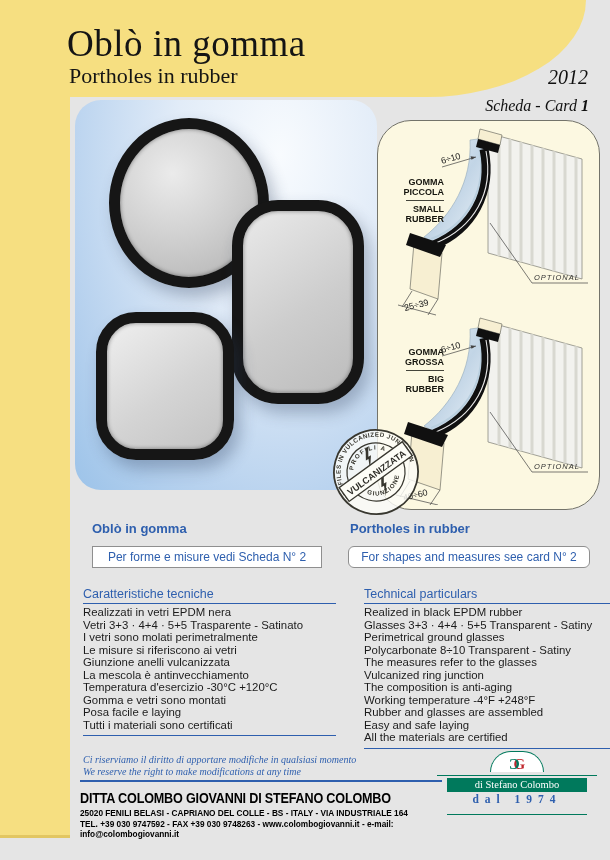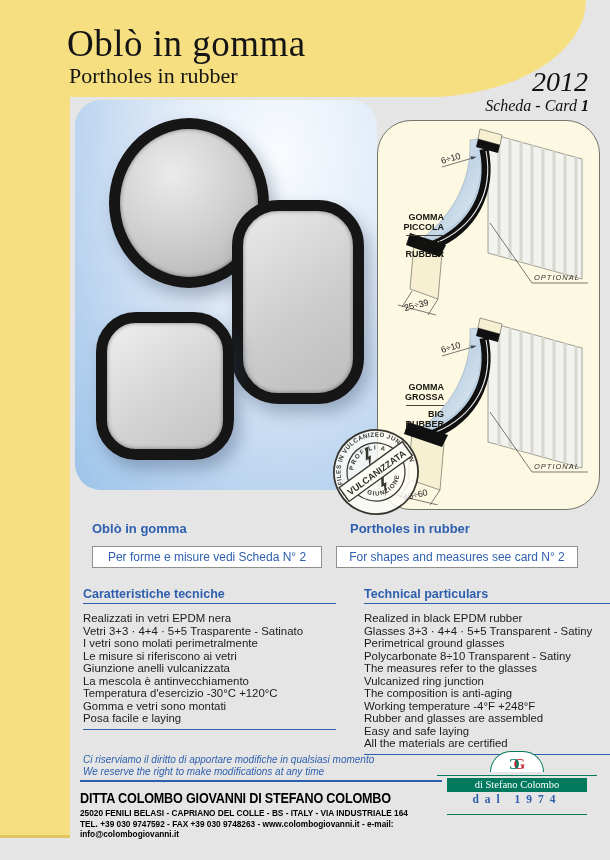--- a/index.html
+++ b/index.html
@@ -11,21 +11,21 @@
                border-bottom:3px solid #e2c662;}
   .yellow-top{position:absolute;left:0;top:0;width:586px;height:97px;background:#f6df81;
               border-bottom-right-radius:160px 97px;}
 
   
   .title-it{position:absolute;left:67px;top:22px;font-family:"Liberation Serif",serif;
             font-size:37px;color:#141414;letter-spacing:.5px;}
   .title-en{position:absolute;left:69px;top:63px;font-family:"Liberation Serif",serif;
             font-size:22px;color:#141414;}
   .year{position:absolute;right:22px;top:66px;font-family:"Liberation Serif",serif;
-        font-style:italic;font-size:28px;color:#101010;}
+        font-style:italic;font-size:20px;color:#101010;}
   .card{position:absolute;right:21px;top:97px;font-family:"Liberation Serif",serif;
         font-style:italic;font-size:16px;color:#101010;}
   .card b{font-weight:bold;}
 
   
   .photo{position:absolute;left:75px;top:100px;width:302px;height:390px;border-radius:26px;
          background:radial-gradient(ellipse at 68% 14%, #f8fbfe 0%, #e2ecf8 36%, #b6d1ee 76%, #9cc3e9 100%);
          z-index:1;}
   .port{position:absolute;border:11px solid #161616;}
   .port-round{left:34px;top:18px;width:138px;height:148px;border-radius:50%;
@@ -38,43 +38,43 @@
       background:linear-gradient(145deg,#efefef 0%,#d4d4d4 55%,#c3c3c3 100%);
       box-shadow:6px 9px 16px rgba(40,60,90,.32), inset 0 0 4px rgba(0,0,0,.45);}
 
   
   .diagram-panel{position:absolute;left:377px;top:120px;width:221px;height:388px;
                  background:#fcf8e1;border:1px solid #73736a;border-radius:34px;z-index:2;}
   svg.diag{position:absolute;z-index:3;}
   #diag1{left:386px;top:127px;}
   #diag2{left:386px;top:316px;}
   .diag-label{position:absolute;width:52px;text-align:right;font-weight:bold;font-size:9px;
-              line-height:10px;color:#16160f;z-index:4;margin-top:35px;}
+              line-height:10px;color:#16160f;z-index:4;}
   .diag-label .rule{border-top:1.2px solid #44443a;margin:3px 0 3px 14px;}
   #label1{left:392px;top:177px;}
   #label2{left:392px;top:347px;}
 
   .stamp{position:absolute;left:318px;top:421px;z-index:6;}
 
   
   .sec-head{position:absolute;top:521px;font-size:13px;font-weight:bold;color:#2e5fae;}
   #sec-head-it{left:92px;} #sec-head-en{left:350px;}
   .ref-box{position:absolute;top:546px;height:20px;border:1.5px solid #8f8f8f;background:#fff;
            color:#2e5fae;font-size:12px;text-align:center;line-height:20px;}
-  #ref-box-it{left:92px;width:228px;} #ref-box-en{left:336px;width:240px;}
+  #ref-box-it{left:92px;width:228px;} #ref-box-en{left:348px;width:240px;border-radius:6px;}
 
   .col{position:absolute;top:587px;}
   #col-it{left:83px;width:253px;} #col-en{left:364px;width:248px;}
-  .list-title{font-size:12.5px;font-weight:bold;color:#2e5fae;padding-bottom:2px;
-              border-bottom:1.6px solid #2e5fae;margin-bottom:8px;}
+  .list-title{font-size:12.5px;font-weight:normal;color:#2e5fae;padding-bottom:2px;
+              border-bottom:1.6px solid #2e5fae;margin-bottom:2px;}
   .items{padding-bottom:4px;border-bottom:1.6px solid #2e5fae;}
   .items div{font-size:11.4px;line-height:12.55px;color:#1b1b1b;white-space:nowrap;}
 
   .notes{position:absolute;left:83px;top:754px;font-size:10px;font-style:italic;color:#2e5fae;
-         line-height:11.5px;}
+         line-height:11.5px;font-family:Liberation Serif, serif;}
   .notes-rule{position:absolute;left:80px;top:780px;width:362px;border-top:2px solid #2e5fae;}
 
   .footer{position:absolute;left:80px;top:791px;color:#000;width:430px;
           transform:scaleX(.9);transform-origin:left top;}
   .footer .company{font-size:14px;font-weight:bold;letter-spacing:-0.2px;line-height:15px;}
   .footer .addr,.footer .contacts{font-size:9.2px;font-weight:bold;line-height:10.5px;}
   .footer .addr{margin-top:2px;}
 
   
   .logo{position:absolute;left:437px;top:751px;width:160px;z-index:7;}
@@ -241,20 +241,21 @@
     <div class="items">
         <div>Realizzati in vetri EPDM nera</div>
         <div>Vetri 3+3 · 4+4 · 5+5 Trasparente - Satinato</div>
         <div>I vetri sono molati perimetralmente</div>
         <div>Le misure si riferiscono ai vetri</div>
         <div>Giunzione anelli vulcanizzata</div>
         <div>La mescola è antinvecchiamento</div>
         <div>Temperatura d'esercizio -30°C +120°C</div>
         <div>Gomma e vetri sono montati</div>
         <div>Posa facile e laying</div>
+        <div>Tutti i materiali sono certificati</div>
       </div>
   </div>
   <div id="col-en" class="col">
     <div class="list-title">Technical particulars</div>
     <div class="items">
         <div>Realized in black EPDM rubber</div>
         <div>Glasses 3+3 · 4+4 · 5+5 Transparent - Satiny</div>
         <div>Perimetrical ground glasses</div>
         <div>Polycarbonate 8÷10 Transparent - Satiny</div>
         <div>The measures refer to the glasses</div>

